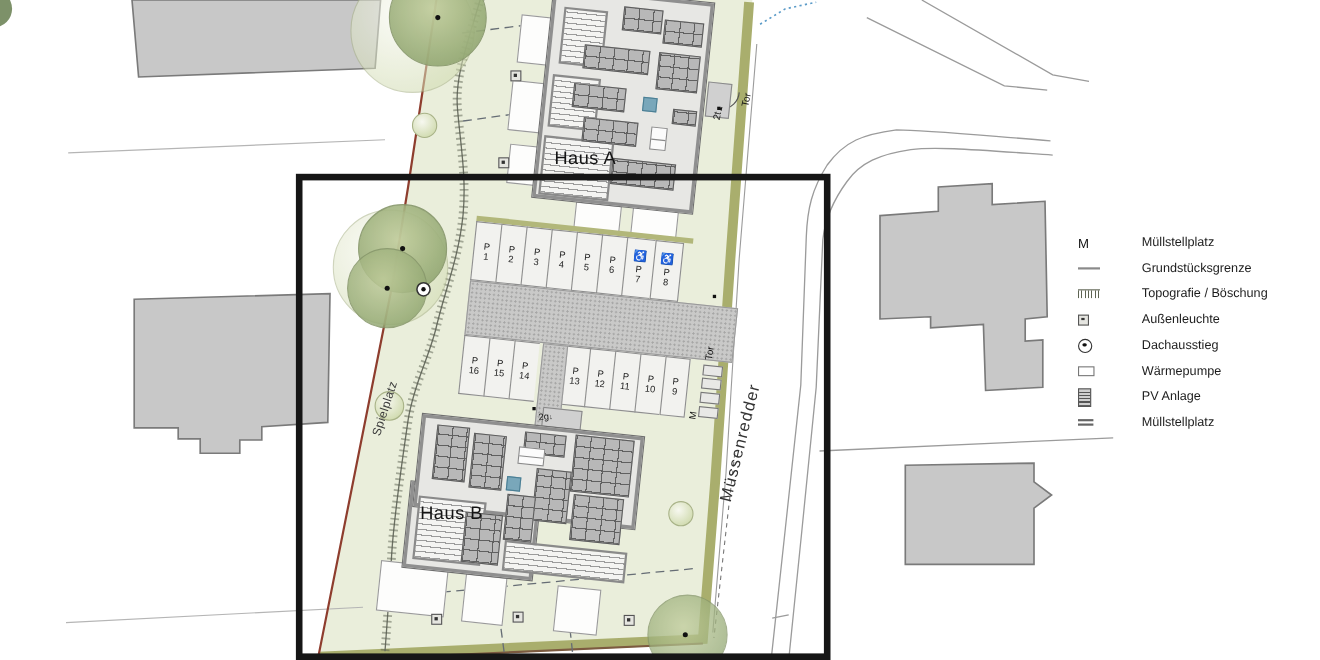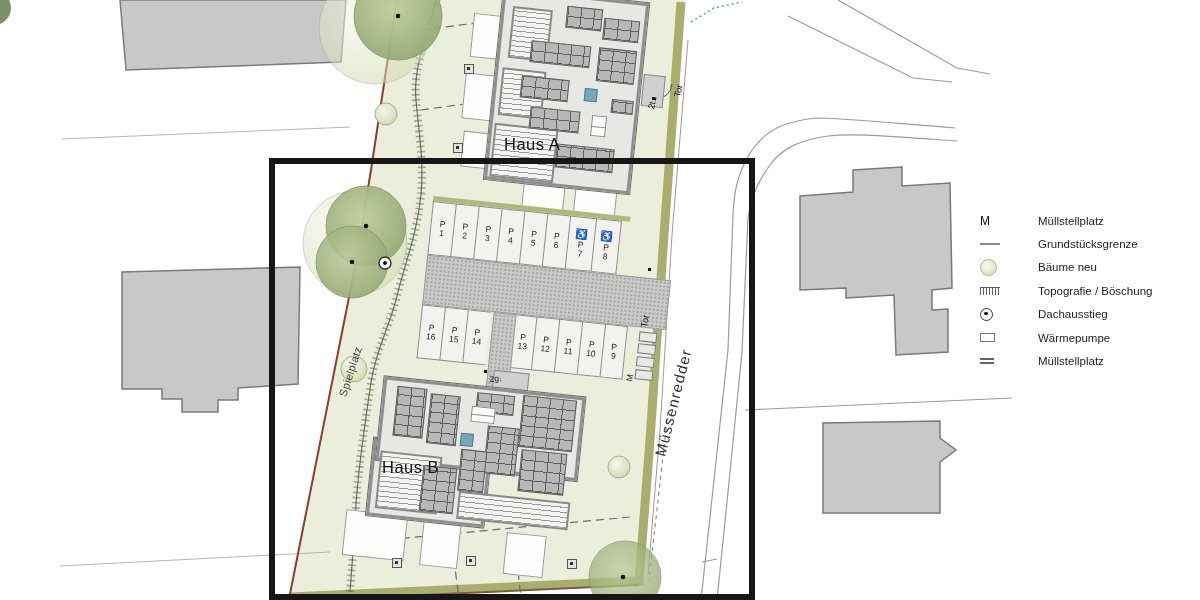--- a/index.html
+++ b/index.html
@@ -352,51 +352,57 @@
       <div class="lg-txt">Müllstellplatz</div>
     </div>
 
     <div class="lg-row">
       <div class="lg-ico">
           <div class="sym-line"></div>
         </div>
       <div class="lg-txt">Grundstücksgrenze</div>
     </div>
 
-    <div class="lg-row">
-      <div class="lg-ico">
-          <div class="sym-tree new"></div>
-        </div>
-      <div class="lg-txt">Bäume neu</div>
-    </div>
 
 
     <div class="lg-row">
       <div class="lg-ico">
           <div class="sym-topo"></div>
         </div>
       <div class="lg-txt">Topografie / Böschung</div>
     </div>
 
+    <div class="lg-row">
+      <div class="lg-ico">
+          <div class="sym-lamp"></div>
+        </div>
+      <div class="lg-txt">Außenleuchte</div>
+    </div>
 
     <div class="lg-row">
       <div class="lg-ico">
           <div class="sym-spot"></div>
         </div>
       <div class="lg-txt">Dachausstieg</div>
     </div>
 
 
     <div class="lg-row">
       <div class="lg-ico">
           <div class="sym-hp"></div>
         </div>
       <div class="lg-txt">Wärmepumpe</div>
     </div>
 
+    <div class="lg-row">
+      <div class="lg-ico">
+          <div class="sym-pv"></div>
+        </div>
+      <div class="lg-txt">PV Anlage</div>
+    </div>
 
     <div class="lg-row">
       <div class="lg-ico">
           <div class="sym-bike">
             <i></i>
             <i></i>
           </div>
         </div>
       <div class="lg-txt">Müllstellplatz</div>
     </div>

